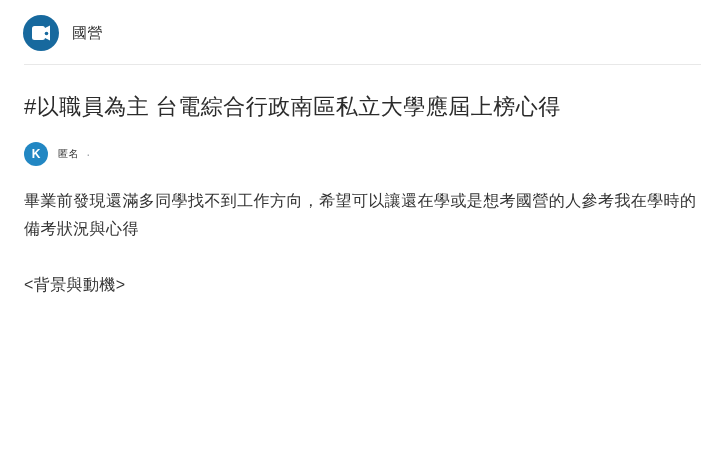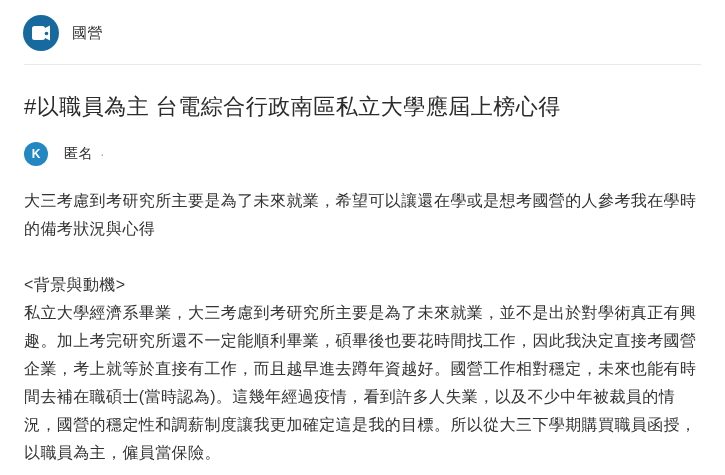--- a/index.html
+++ b/index.html
@@ -50,22 +50,22 @@
   }
   .avatar {
     width: 24px; height: 24px; border-radius: 50%;
     background: #2287c3;
     color: #ffffff;
     font-size: 12px; font-weight: bold;
     display: flex; align-items: center; justify-content: center;
     flex: 0 0 auto;
   }
   .author-name {
-    margin-left: 16px;
-    font-size: 14px; color: #333333; font-weight: 500;
+    margin-left: 10px;
+    font-size: 10px; color: #333333; font-weight: 500;
     letter-spacing: 0.5px;
   }
   .dot-sep {
     margin: 0 7px;
     font-size: 14px; color: #a8abb0;
   }
   .post-date {
     font-size: 14px; color: #a8abb0;
     letter-spacing: 0.3px;
   }
@@ -100,20 +100,19 @@
 
     <h1 class="post-title">#以職員為主 台電綜合行政南區私立大學應屆上榜心得</h1>
 
     <div class="author-row">
       <div class="avatar">K</div>
       <span class="author-name">匿名</span>
       <span class="dot-sep">·</span>
     </div>
 
     <div class="post-body">
-      <div>大三考慮到考研究所主要是為了未來就業，希望可以讓還在學或是想考國營的人參考我在學時的備考狀況與心得</div>
+      <div>畢業前發現還滿多同學找不到工作方向，希望可以讓還在學或是想考國營的人參考我在學時的備考狀況與心得</div>
       <div class="para-gap">&lt;背景與動機&gt;</div>
-      <div>私立大學經濟系畢業，大三考慮到考研究所主要是為了未來就業，並不是出於對學術真正有興趣。加上考完研究所還不一定能順利畢業，碩畢後也要花時間找工作，因此我決定直接考國營企業，考上就等於直接有工作，而且越早進去蹲年資越好。國營工作相對穩定，未來也能有時間去補在職碩士(當時認為)。這幾年經過疫情，看到許多人失業，以及不少中年被裁員的情況，國營的穩定性和調薪制度讓我更加確定這是我的目標。所以從大三下學期購買職員函授，以職員為主，僱員當保險。</div>
     </div>
 
   </div>
 
 </div>
 
 </body></html>

